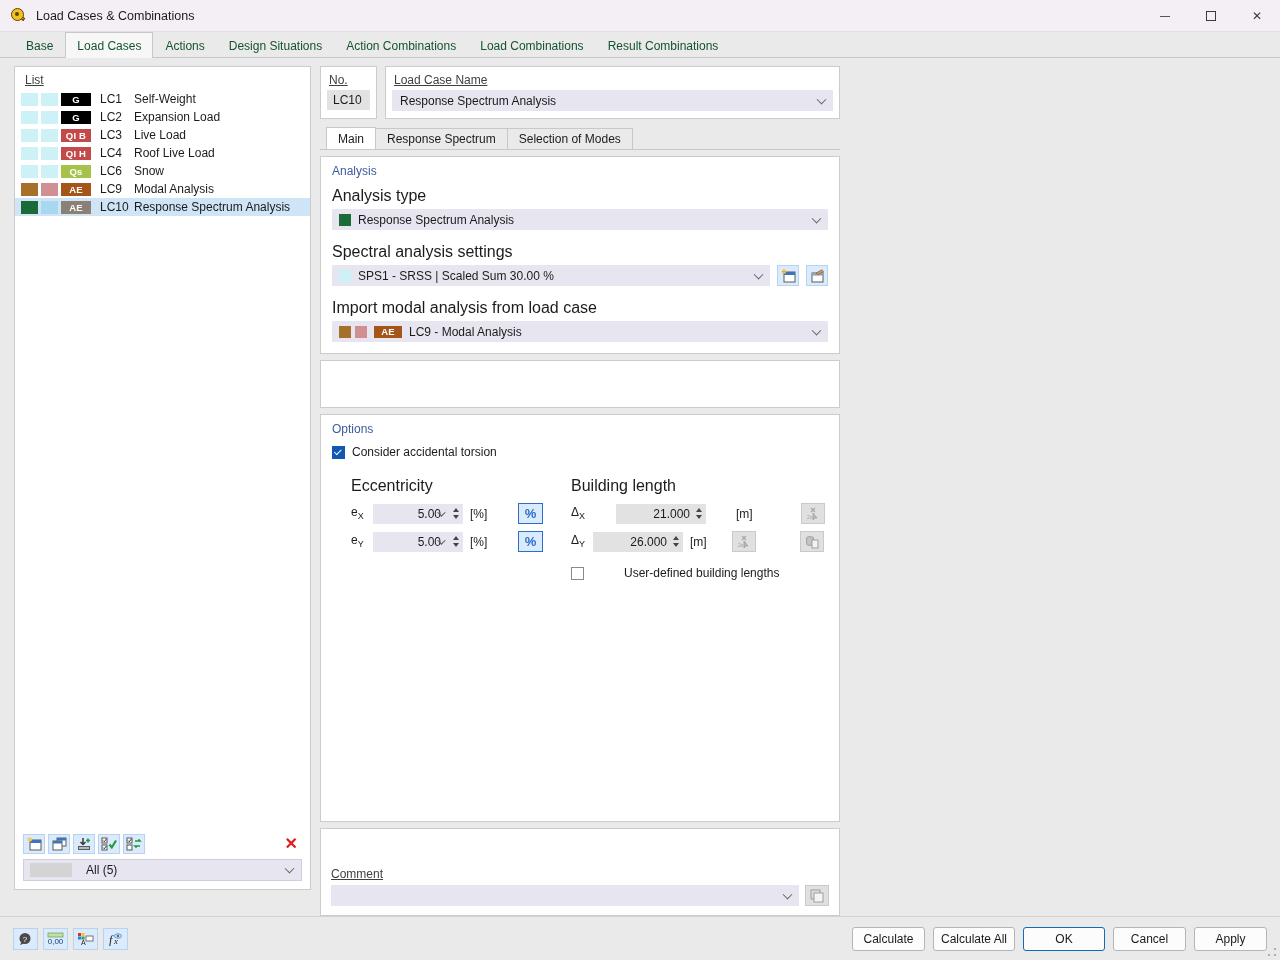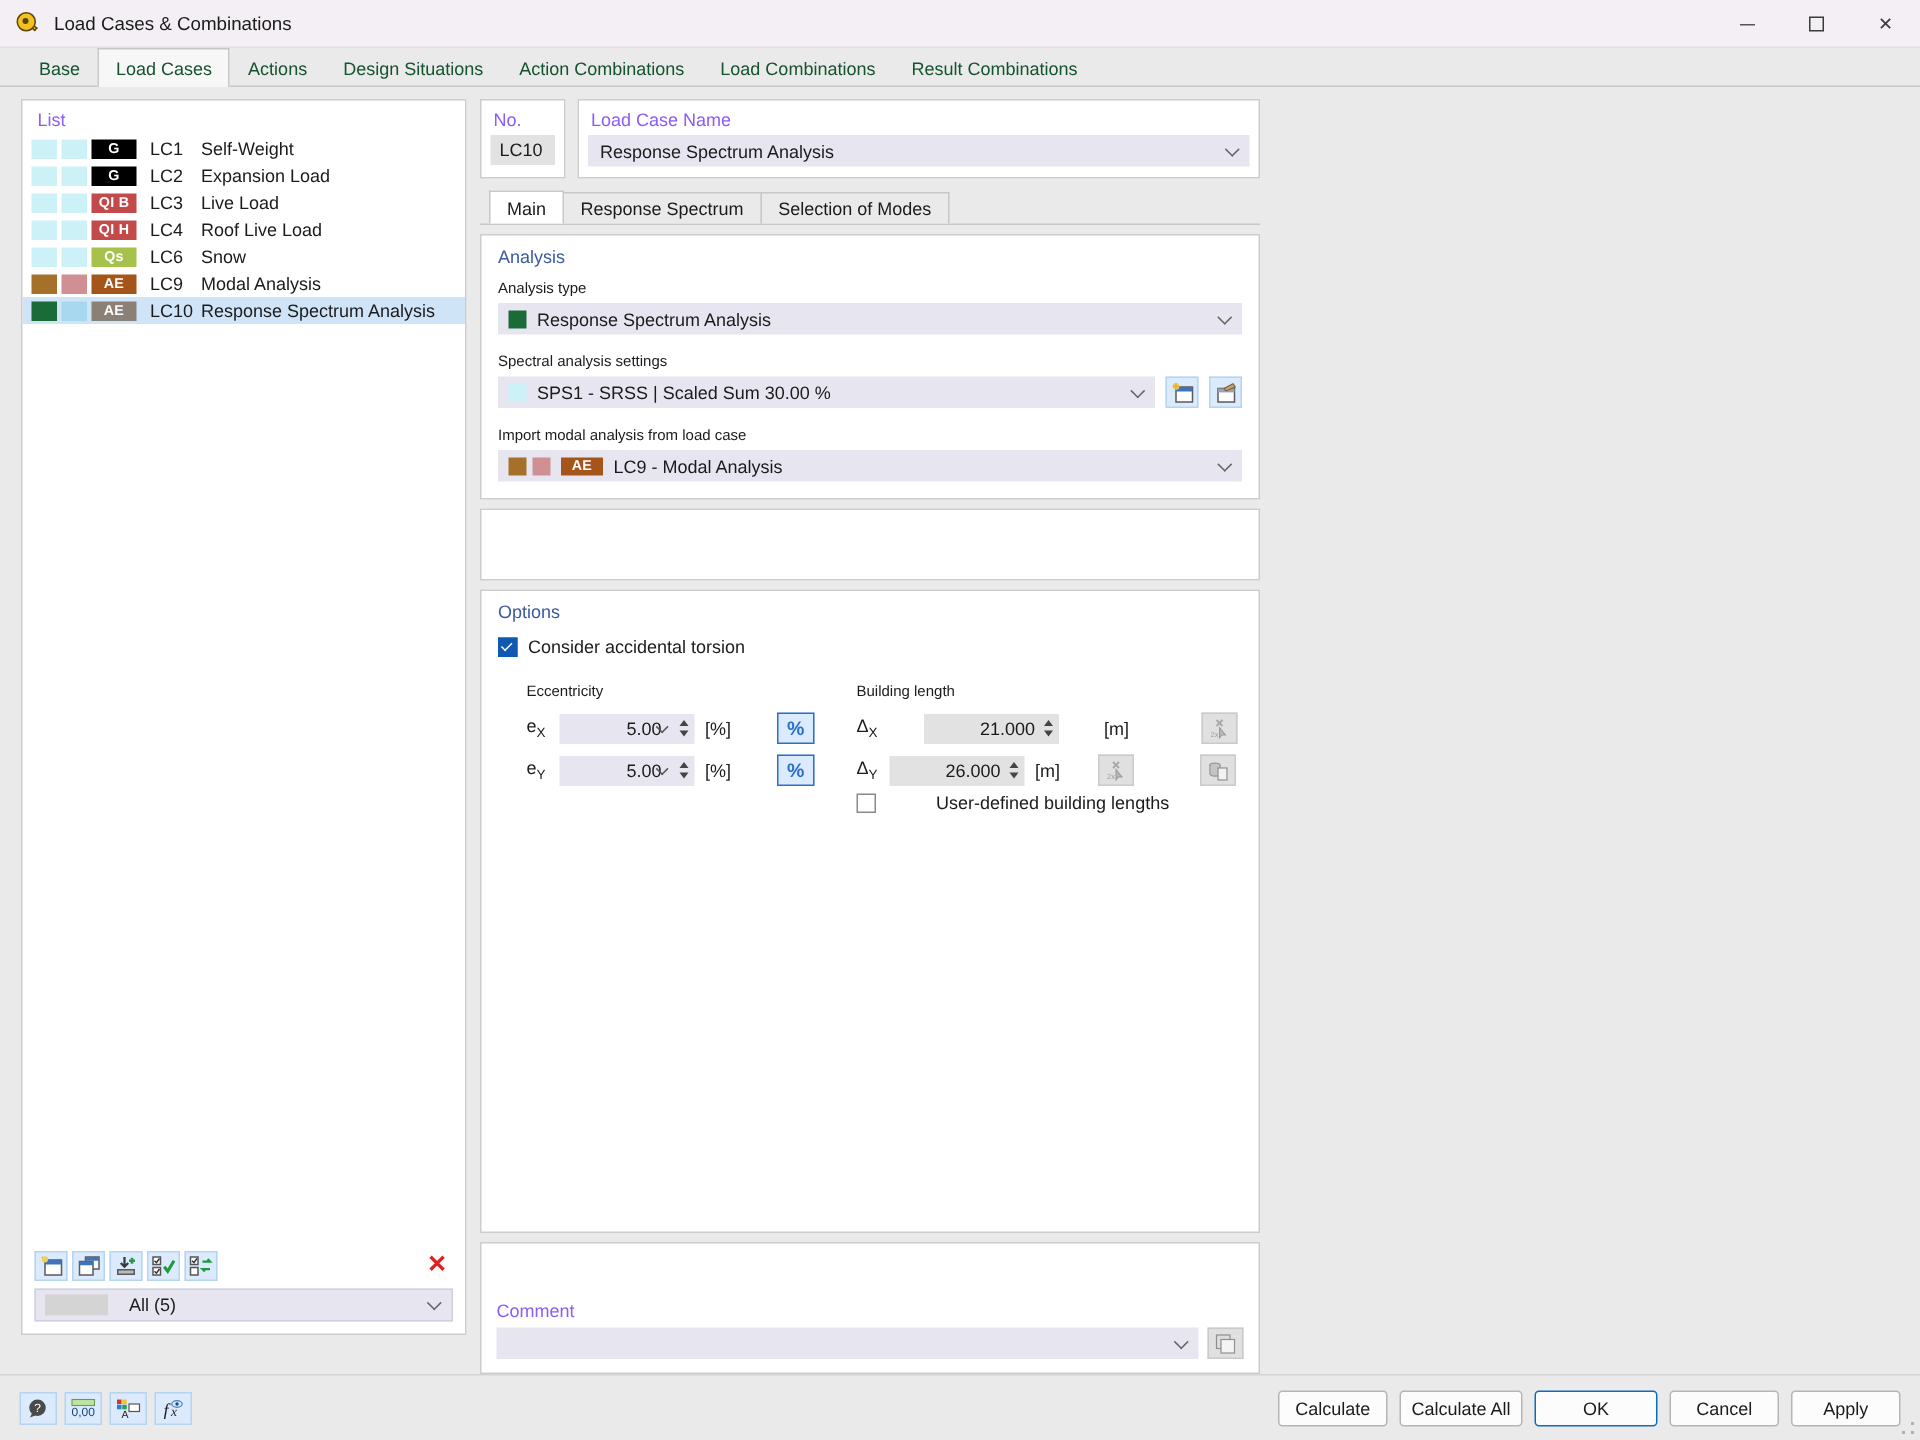--- a/index.html
+++ b/index.html
@@ -98,22 +98,23 @@
 
   
   .list-panel {
     width: 297px; min-width: 297px;
     background: #fff;
     border: 1px solid #ccc;
     display: flex; flex-direction: column;
     height: 824px;
   }
   .panel-caption {
-    color: #8b5cf6; font-size: 12px;
+    color: #404040; font-size: 12px;
     padding: 6px 10px 3px 10px;
+    text-decoration: underline;
   }
   .list-body { flex: 1; position: relative; overflow: hidden; }
   .lc-row {
     display: flex; align-items: center;
     height: 18px; padding-left: 6px;
     font-size: 12px;
   }
   .lc-row.selected { background: #cfe5f7; }
   .sw { width: 17px; height: 13px; margin-right: 3px; }
   .badge {
@@ -204,21 +205,21 @@
   .tab-content {
     flex: 1;
     display: flex; flex-direction: column; gap: 6px;
     overflow: hidden;
   }
   .group {
     background: #fff; border: 1px solid #ccc;
     padding: 7px 11px 11px 11px;
   }
   .group-title { color: #3c5a9e; font-size: 12px; margin-bottom: 9px; }
-  .field-label { font-size: 10px; margin-bottom: 4px; }
+  .field-label { font-size: 16px; margin-bottom: 4px; }
   .sel {
     height: 21px; background: #e7e6f0;
     display: flex; align-items: center;
     padding-left: 7px; font-size: 12px; position: relative;
   }
   .sel .sw-in { width: 12px; height: 12px; margin-right: 7px; }
   .sel .badge { margin-right: 7px; }
   .mini-btn {
     width: 22px; height: 21px;
     background: #dbeafc; border: 1px solid #b6d4ef;
@@ -646,21 +647,21 @@
                 </div>
                 <div class="grey-btn" style="margin-left:44px;">
                   <svg width="15" height="14" viewBox="0 0 15 14">
                     <ellipse cx="5" cy="3" rx="3.4" ry="1.4" fill="#c4c4c4" stroke="#8f8f8f" stroke-width=".7"></ellipse>
                     <path d="M1.6 3 v6 a3.4 1.4 0 0 0 6.8 0 V3" fill="#c4c4c4" stroke="#8f8f8f" stroke-width=".7"></path>
                     <rect x="7" y="5" width="6" height="8" fill="#f2f2f2" stroke="#8f8f8f" stroke-width=".8"></rect>
                   </svg>
                 </div>
               </div>
 
-              <div class="cb-row" style="margin-top:4px;gap:40px;">
+              <div class="cb-row" style="margin-top:14px;gap:40px;">
                 <span class="cb"></span>
                 <span>User-defined building lengths</span>
               </div>
             </div>
           </div>
         </div>
 
         <div class="comment-box">
           <div class="panel-caption" style="padding:0 0 4px 0;margin-top:32px;">Comment</div>
           <div class="comment-row">

